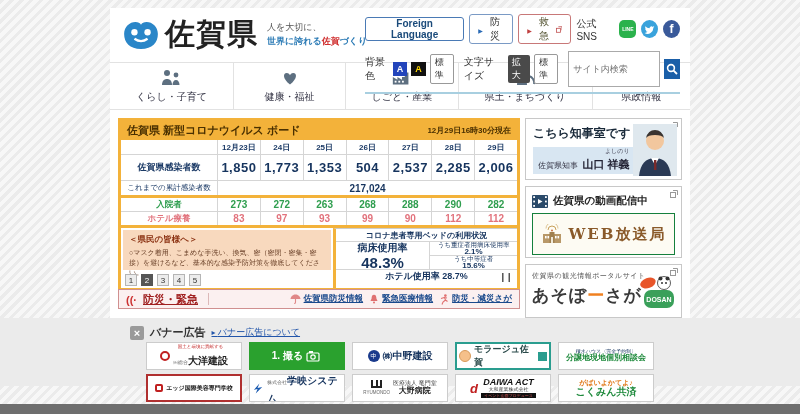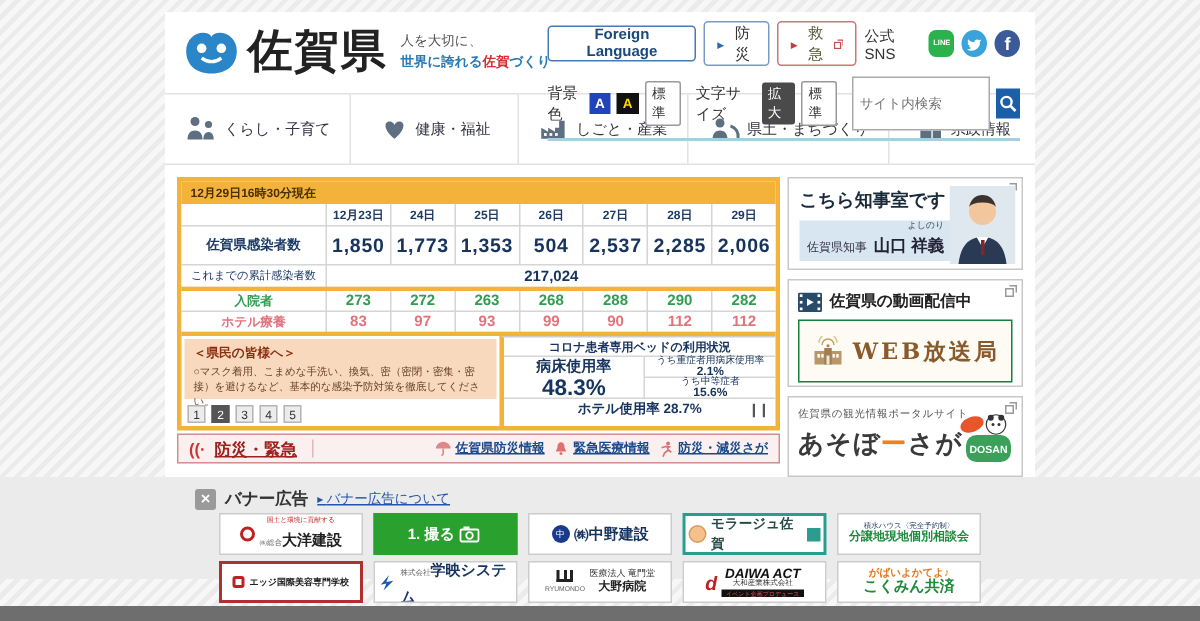--- a/index.html
+++ b/index.html
@@ -37,21 +37,21 @@
   .chip { font-size:9px; padding:1px 4px; cursor:pointer; line-height:1.4; }
   .chip-bluea { background:#2244bb; color:#fff; font-weight:bold; }
   .chip-blacka { background:#111; color:#ffd700; font-weight:bold; }
   .chip-std { border:1px solid #999; background:#fff; color:#333; border-radius:2px; }
   .chip-dark { background:#4a4a4a; color:#fff; border-radius:2px; }
   .search-input { width:92px; height:36px; border:1px solid #aaa; font-size:9px; padding:0 4px; }
   .search-btn { width:20px; height:20px; background:#1a5fa8; border:none; cursor:pointer; display:flex; align-items:center; justify-content:center; }
 
   
   .nav { display:flex; border-top:1px solid #e2e2e2; border-bottom:1px solid #e2e2e2; height:48px; }
-  .nav-item { display:flex; flex-direction:row; align-items:center; justify-content:center; gap:3px; border-right:1px solid #e2e2e2; cursor:pointer; }
+  .nav-item { display:flex; flex-direction:column; align-items:center; justify-content:center; gap:3px; border-right:1px solid #e2e2e2; cursor:pointer; }
   .nav-item:last-child { border-right:none; }
   .nav-label { font-size:10px; color:#334; }
 
   
   .board { position:absolute; left:8px; top:110px; width:402px; border:3px solid #f3b23a; background:#fff; }
   .board-hd { background:#f3b23a; display:flex; justify-content:space-between; align-items:center; padding:2px 6px; }
   .board-title { font-size:11px; font-weight:bold; color:#4a3000; }
   .board-asof { font-size:8px; font-weight:bold; color:#4a3000; }
   .t-grid { display:grid; grid-template-columns:96px repeat(7,1fr); background:#d5d5d5; gap:1px; }
   .t-grid .c { background:#fff; display:flex; align-items:center; justify-content:center; text-align:center; }
@@ -250,20 +250,21 @@
             <rect x="10" y="8" width="1.6" height="2" fill="#fff"></rect>
             <rect x="15.5" y="8" width="1.4" height="1.8" fill="#fff"></rect>
             <rect x="17.8" y="8" width="1.4" height="1.8" fill="#fff"></rect>
           </svg>
         <span class="nav-label">県政情報</span>
       </div>
     </nav>
 
     <div class="board">
       <div class="board-hd">
+        <span class="board-title">佐賀県 新型コロナウイルス ボード</span>
         <span class="board-asof">12月29日16時30分現在</span>
       </div>
 
       <div class="t-grid">
         <div class="c c-dh"></div>
         <div class="c c-dh">12月23日</div>
         <div class="c c-dh">24日</div>
         <div class="c c-dh">25日</div>
         <div class="c c-dh">26日</div>
         <div class="c c-dh">27日</div>

